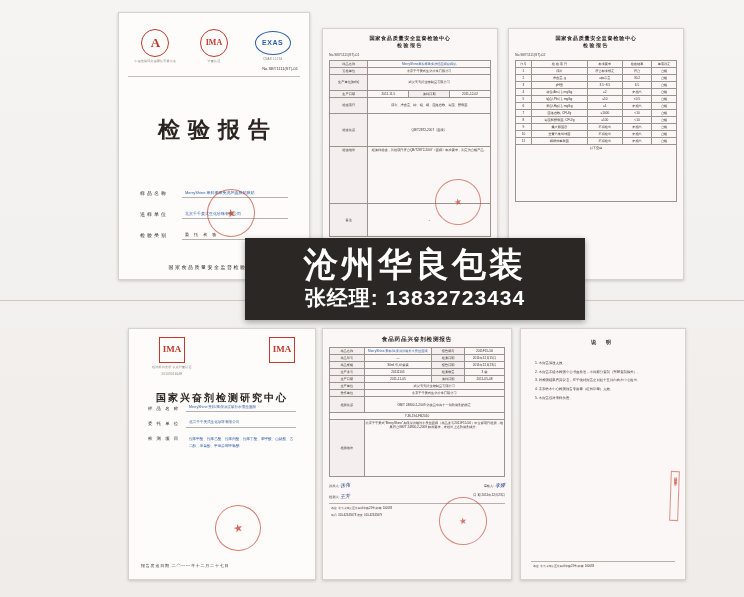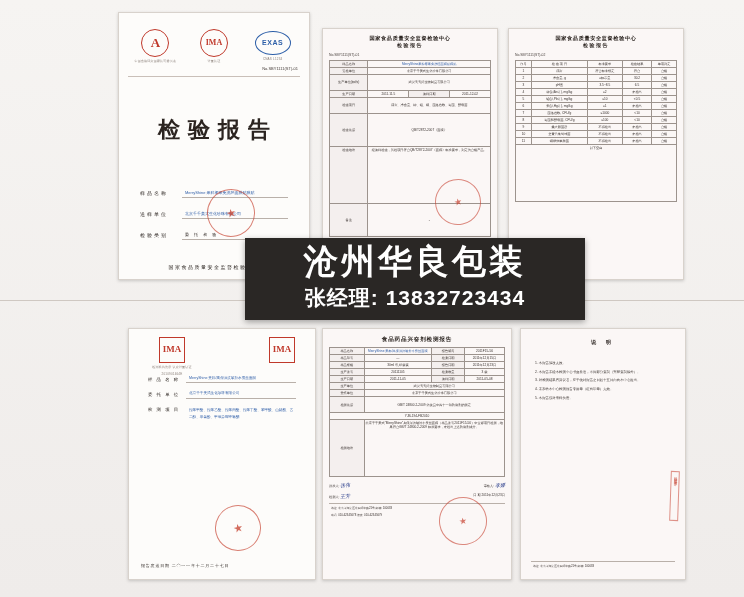--- a/index.html
+++ b/index.html
@@ -259,21 +259,21 @@
     left: 245px;
     top: 238px;
     width: 340px;
     background: #2a2725;
     padding: 8px 10px 10px 10px;
     box-sizing: border-box;
     box-shadow: 0 2px 6px rgba(0,0,0,.35);
   }
   .banner-line1 {
     color: #ffffff;
-    font-family: Liberation Mono, monospace;
+    font-family: Liberation Sans, sans-serif;
     font-weight: bold;
     font-size: 34px;
     letter-spacing: 3px;
     text-align: center;
     line-height: 1.08;
   }
   .banner-line2 {
     color: #ffffff;
     font-family: "Liberation Sans", sans-serif;
     font-weight: bold;
@@ -585,20 +585,21 @@
         <div class="logo-col" style="width:60px;">
           <div class="badge-sq">IMA</div>
           <div class="logo-cap">检测机构资质  认定计量认证</div>
           <div class="logo-cap">2010901464E</div>
         </div>
         <div class="logo-col" style="width:40px;">
           <div class="badge-sq">IMA</div>
         </div>
       </div>
 
+      <div class="c2-title">国家兴奋剂检测研究中心</div>
 
       <div class="c2-rows">
         <div class="c2-row">
           <div class="c2-lbl">样 品 名 称</div>
           <div class="c2-val">MerryShine 美标/高保湿抗皱补水蚕丝面膜</div>
         </div>
         <div class="c2-row">
           <div class="c2-lbl">委 托 单 位</div>
           <div class="c2-val">北京千千美式生化珍珠有限公司</div>
         </div>

